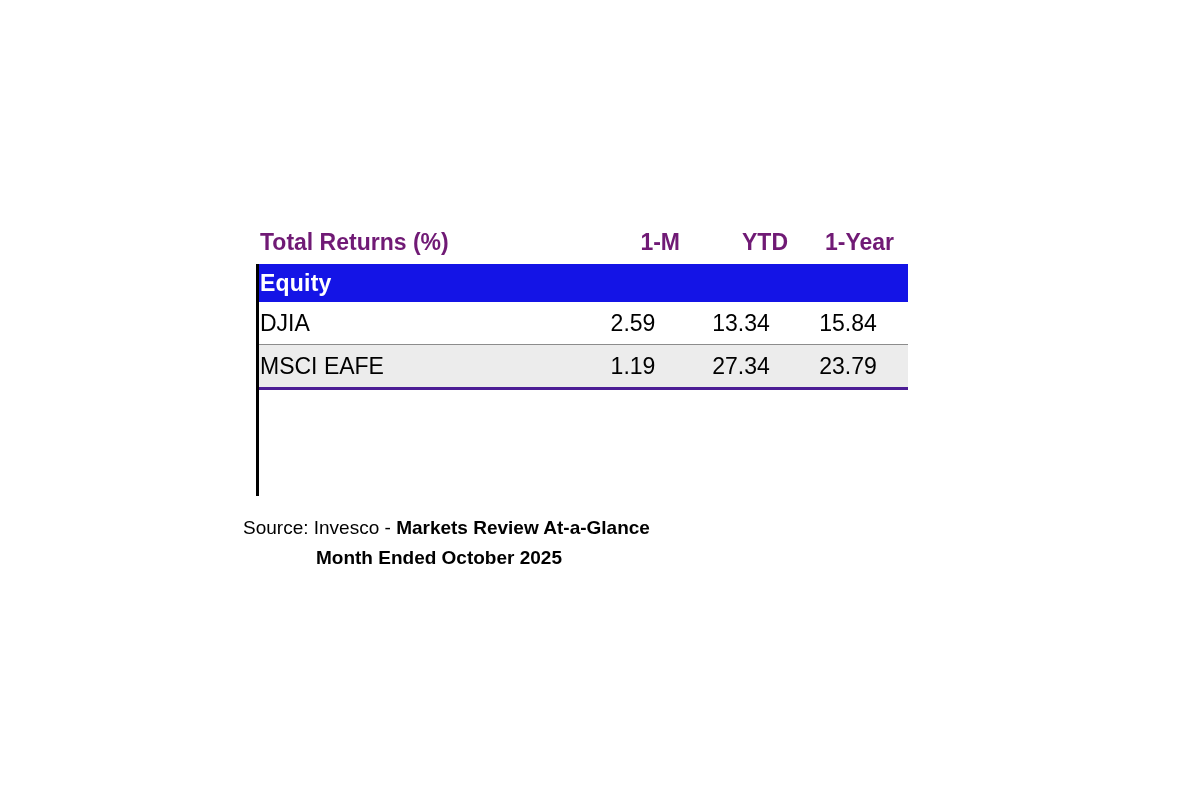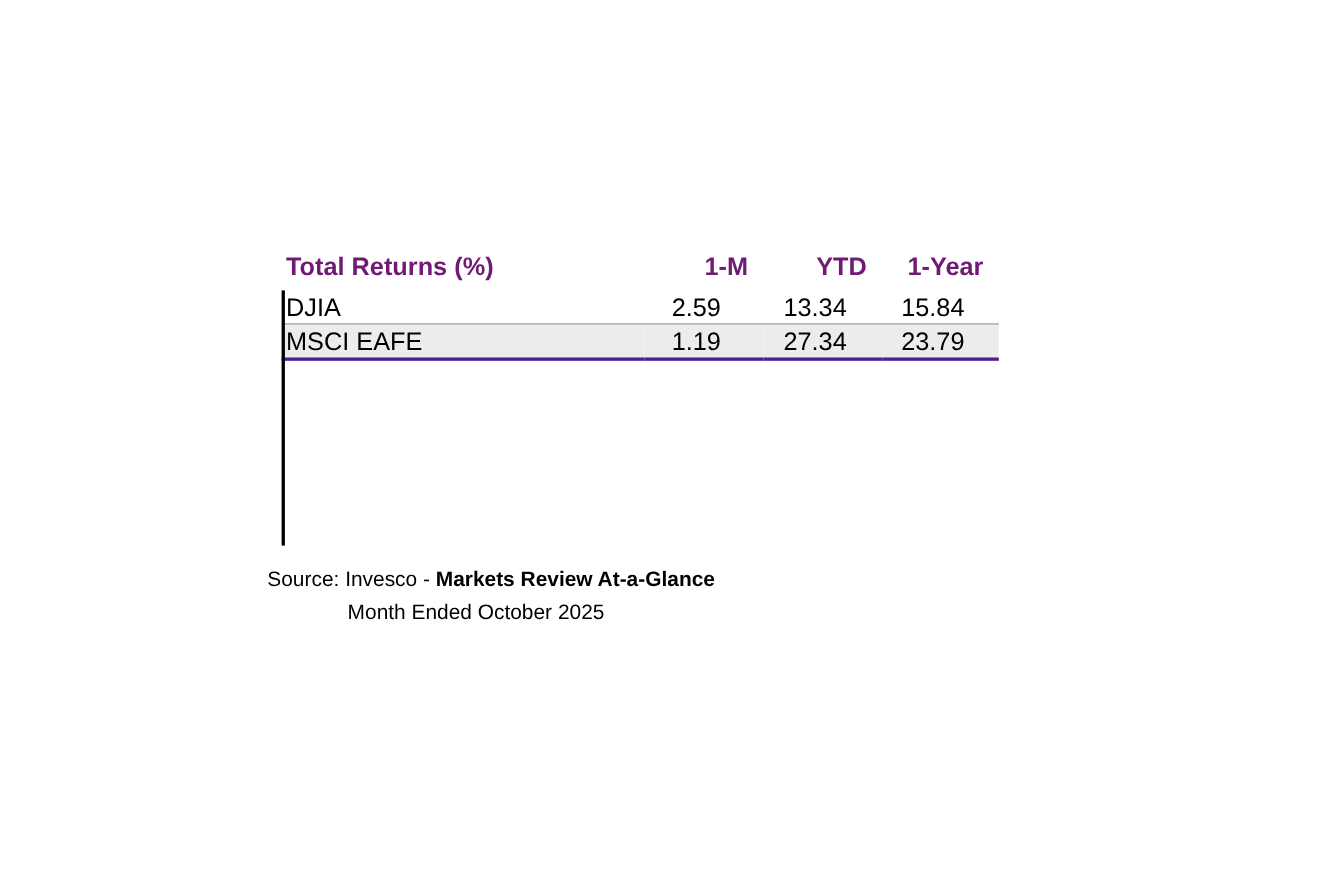--- a/index.html
+++ b/index.html
@@ -62,21 +62,21 @@
     vertical-align: middle;
     text-align: left;
     padding-left: 4px !important;
     letter-spacing: 0.2px;
   }
 
   
   .data-row td {
     font-size: 23px;
     color: #000000;
-    height: 30px;
+    height: 42px;
     vertical-align: middle;
     border-bottom: 1px solid #8c8c8c;
   }
   .data-row.alt td {
     background: #ececec;
   }
   .data-row.last td {
     border-bottom: 3px solid #4c1d95;
   }
   .cell-label {
@@ -109,20 +109,21 @@
   .source .strong {
     font-weight: bold;
   }
   .source-line2 {
     position: absolute;
     left: 316px;
     top: 547px;
     font-size: 19px;
     color: #000000;
     white-space: nowrap;
+    font-weight: bold;
   }
 </style>
 </head>
 <body>
 
 <div class="table-wrap">
   <div class="edge-left"></div>
   <table class="returns">
     <colgroup>
       <col style="width:330px">
@@ -132,20 +133,23 @@
     </colgroup>
     <thead>
       <tr class="hdr-row">
         <th class="hdr-label">Total Returns (%)</th>
         <th class="hdr-num">1-M</th>
         <th class="hdr-num">YTD</th>
         <th class="hdr-num">1-Year</th>
       </tr>
     </thead>
     <tbody>
+      <tr class="section-row">
+        <td colspan="4">Equity</td>
+      </tr>
 
       <tr class="data-row">
         <td class="cell-label">DJIA</td>
         <td class="cell-num">2.59</td>
         <td class="cell-num">13.34</td>
         <td class="cell-num">15.84</td>
       </tr>
 
 
 

